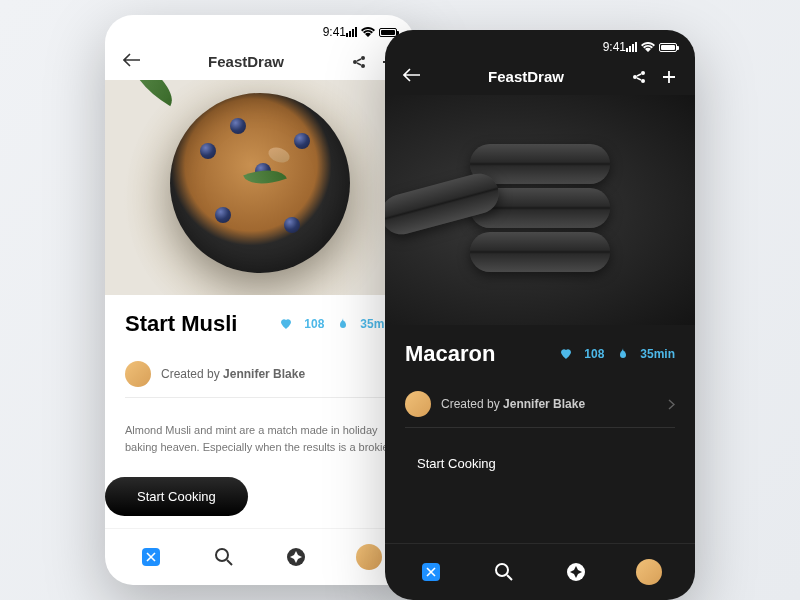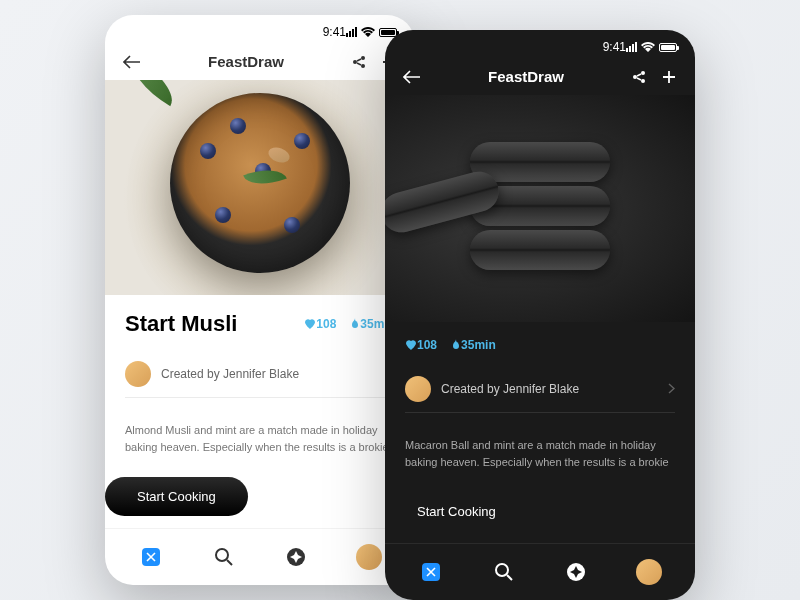--- a/index.html
+++ b/index.html
@@ -9,21 +9,21 @@
 .dark{background:#1a1a1a;margin-left:-30px;margin-top:30px}
 .statusbar{display:flex;justify-content:flex-end;align-items:center;padding:10px 18px 4px;font-size:12px;font-weight:400}
 .dark .statusbar{color:#fff}
 .sb-right{display:flex;align-items:center;gap:4px}
 .bars{display:flex;align-items:flex-end;gap:1px}
 .bars span{width:2px;background:currentColor;display:block}
 .bars span:nth-child(1){height:4px}.bars span:nth-child(2){height:6px}.bars span:nth-child(3){height:8px}.bars span:nth-child(4){height:10px}
 .battery{width:18px;height:9px;border:1px solid currentColor;border-radius:2px;position:relative}
 .battery::after{content:"";position:absolute;right:-3px;top:2px;width:2px;height:4px;background:currentColor;border-radius:0 1px 1px 0}
 .battery::before{content:"";position:absolute;left:1px;top:1px;width:14px;height:5px;background:currentColor;border-radius:1px}
-.topbar{display:flex;justify-content:space-between;align-items:center;padding:10px 18px}
+.topbar{display:flex;justify-content:space-between;padding:10px 18px}
 .dark .topbar{color:#fff}
 .light .topbar{color:#333}
 .topbar .title{font-size:15px;font-weight:600}
 .tb-right{display:flex;gap:14px;align-items:center}
 .hero{height:230px;position:relative;overflow:hidden}
 .light .hero{background:radial-gradient(circle at 50% 55%,#d8c8a8,#e8e4dc 70%)}
 .dark .hero{background:radial-gradient(ellipse at 40% 50%,#3a3a3a,#141414)}
 .bowl{position:absolute;left:50%;top:48%;transform:translate(-50%,-50%);width:180px;height:180px;border-radius:50%;background:radial-gradient(circle at 45% 40%,#c89050,#a06830 45%,#2a2a2a 55%,#1a1a1a);box-shadow:0 15px 40px rgba(0,0,0,.35),inset 0 0 30px rgba(0,0,0,.4)}
 .blueberry{position:absolute;width:16px;height:16px;border-radius:50%;background:radial-gradient(circle at 35% 30%,#6a7ab8,#2a3868,#1a2040)}
 .bb1{top:25px;left:60px}.bb2{top:50px;left:30px}.bb3{top:40px;right:40px}.bb4{bottom:50px;left:45px}.bb5{bottom:40px;right:50px}.bb6{top:70px;left:85px}
@@ -32,26 +32,26 @@
 .lf1{top:75px;left:75px;transform:rotate(-20deg)}
 .lf2{top:-10px;left:20px;transform:rotate(30deg);width:55px;height:24px}
 .macarons{position:absolute;left:50%;top:50%;transform:translate(-50%,-50%)}
 .mac{width:140px;height:40px;background:linear-gradient(180deg,#4a4a4a,#2a2a2a 45%,#1a1a1a 50%,#2a2a2a 55%,#4a4a4a);border-radius:20px;margin-bottom:4px;box-shadow:0 4px 12px rgba(0,0,0,.5)}
 .mac2{position:absolute;left:-90px;top:40px;transform:rotate(-15deg);width:120px}
 .info{padding:16px 20px 10px}
 .dark .info{color:#fff}
 .title-row{display:flex;align-items:center;gap:14px;margin-bottom:14px}
 .recipe-title{font-size:22px;font-weight:600;flex:1}
 .dark .recipe-title{color:#fff}
-.stat{display:flex;align-items:center;gap:0;font-size:12px;font-weight:600;color:#4db8e8}
+.stat{display:flex;align-items:center;gap:12px;font-size:12px;font-weight:600;color:#4db8e8}
 .dark .stat{color:#4db8e8}
 .creator{display:flex;align-items:center;gap:10px;padding:10px 0;border-bottom:1px solid rgba(0,0,0,.08);font-size:12px;color:#666}
 .dark .creator{color:#ccc;border-bottom:1px solid rgba(255,255,255,.1)}
 .avatar{width:26px;height:26px;border-radius:50%;background:linear-gradient(135deg,#f0c078,#d8a058);flex-shrink:0}
-.creator b{font-weight:400}
+.creator b{font-weight:700}
 .chev{margin-left:auto;opacity:.4}
 .desc{padding:14px 20px;font-size:11px;line-height:1.6;color:#777}
 .dark .desc{color:#aaa}
 .cta{display:flex;justify-content:flex-start;padding:6px 0 12px}
 .btn{background:linear-gradient(180deg,#2a2a2a,#000);color:#fff;border:none;padding:12px 32px;border-radius:24px;font-size:13px;font-weight:500;cursor:pointer}
 .dark .btn{background:transparent;color:#fff}
 .navb{display:flex;justify-content:space-around;align-items:center;padding:14px 10px;border-top:1px solid rgba(0,0,0,.05);margin-top:auto}
 .dark .navb{border-top:1px solid rgba(255,255,255,.08)}
 .nav-item{width:28px;height:28px;display:flex;align-items:center;justify-content:center;cursor:pointer}
 .nav-avatar{width:26px;height:26px;border-radius:50%;background:linear-gradient(135deg,#f0c078,#d8a058)}
@@ -195,20 +195,21 @@
   <div class="hero">
     <div class="macarons">
       <div class="mac"></div>
         <div class="mac"></div>
         <div class="mac"></div>
       <div class="mac mac2"></div>
     </div>
   </div>
   <div class="info">
     <div class="title-row">
+      <div class="recipe-title">Macaron</div>
       <div class="stat">
         <svg width="12" height="12" viewBox="0 0 12 12">
             <path fill="#4db8e8" d="M6 11S1 7 1 4a3 3 0 015-2 3 3 0 015 2c0 3-5 7-5 7z"></path>
           </svg>
         <span>108</span>
       </div>
       <div class="stat">
         <svg width="10" height="12" viewBox="0 0 10 12">
             <path fill="#4db8e8" d="M5 0c0 3-3 3-3 7a3 3 0 006 0c0-2-1-2-1-4 0 1-2 1-2-3z"></path>
           </svg>
@@ -216,21 +217,20 @@
       </div>
     </div>
     <div class="creator">
       <div class="avatar"></div>
       <span><span>Created by </span><b>Jennifer Blake</b></span>
       <svg class="chev" width="7" height="11" viewBox="0 0 7 11">
           <path stroke="currentColor" stroke-width="1.4" fill="none" d="M1 1l5 4.5L1 10"></path>
         </svg>
     </div>
   </div>
-  <div class="desc">Macaron Ball and mint are a match made in holiday baking heaven. Especially when the results is a brokie</div>
   <div class="cta">
       <button class="btn">Start Cooking</button>
     </div>
   <div class="navb">
     <div class="nav-item">
         <svg width="22" height="22" viewBox="0 0 22 22">
           <rect x="2" y="2" width="18" height="18" rx="4" fill="#1e90ff"></rect>
           <path stroke="#fff" stroke-width="1.6" fill="none" d="M7 7l8 8M15 7l-8 8"></path>
         </svg>
       </div>

